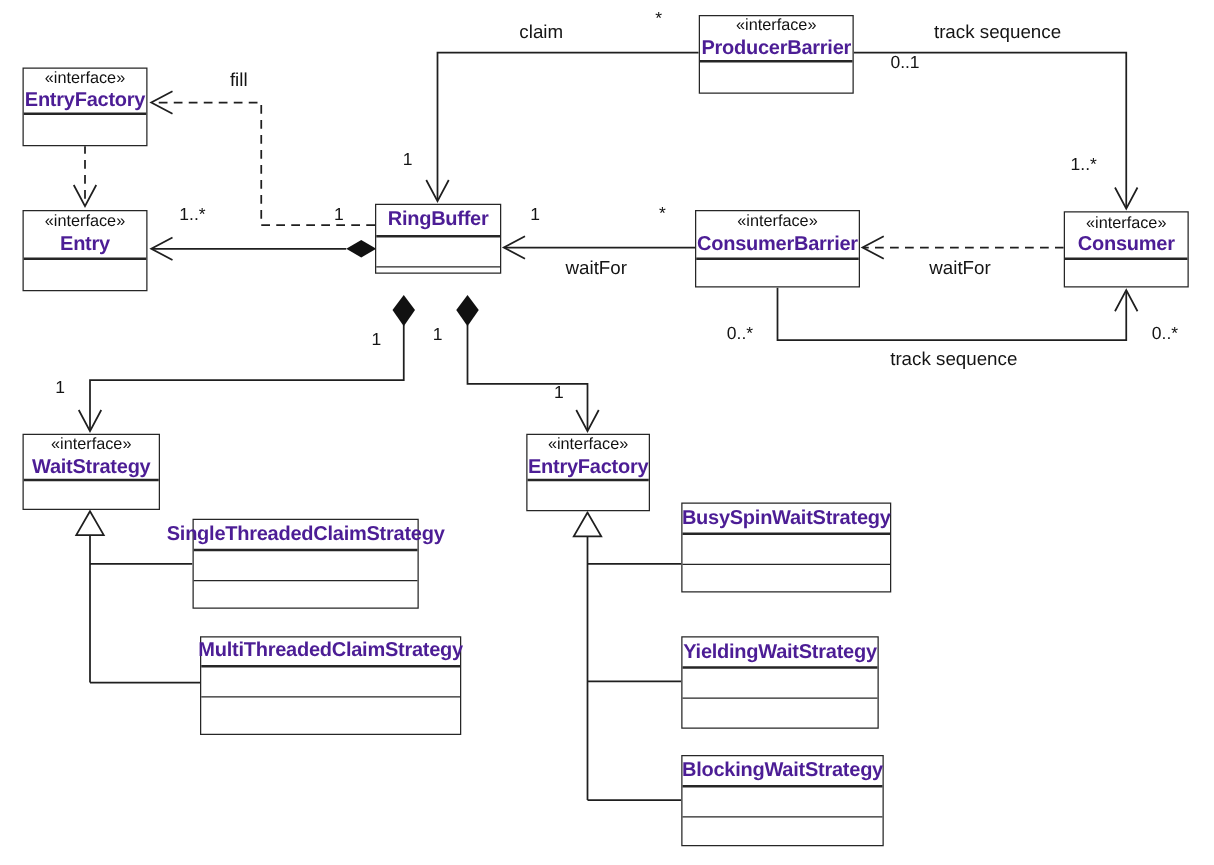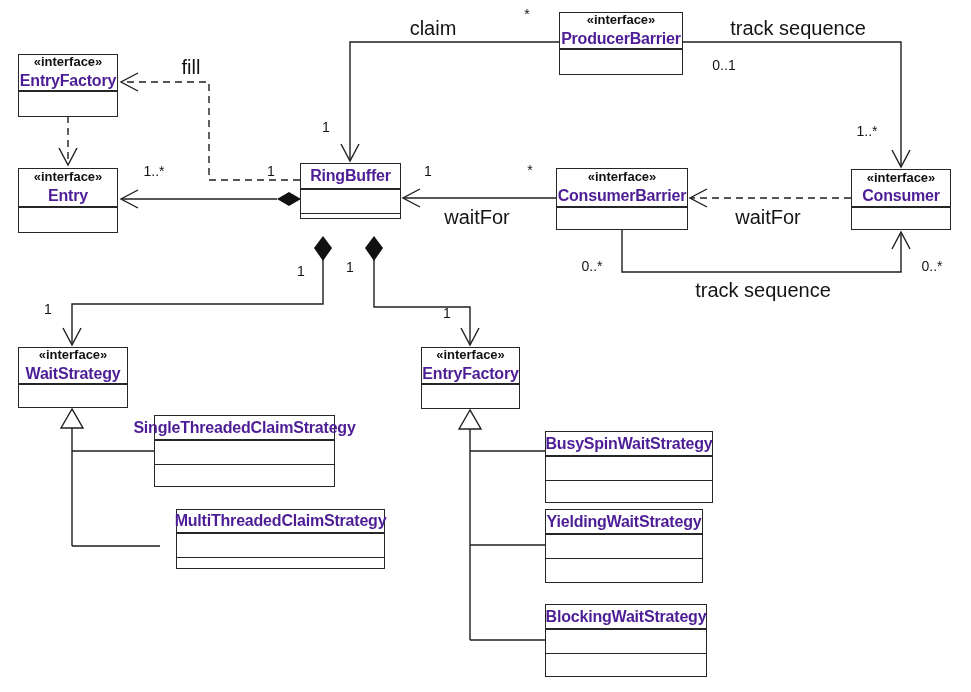--- a/index.html
+++ b/index.html
@@ -13,28 +13,28 @@
   .uml-box {
     position:absolute; background:#ffffff; border:1.5px solid #262626;
     box-sizing:border-box; display:flex; flex-direction:column;
   }
   .uml-title {
     box-sizing:border-box; border-bottom:2px solid #262626; text-align:center;
     display:flex; flex-direction:column; align-items:center; justify-content:center;
     line-height:1.25; flex:0 0 auto;
   }
   .uml-title.plain { border-bottom:2px solid #262626; }
-  .stereo { font-size:13px; font-weight:700; color:#111; white-space:nowrap; }
+  .stereo { font-size:13px; font-weight:400; color:#111; white-space:nowrap; }
   .cname  { font-size:16px; font-weight:700; color:#4c1d95; white-space:nowrap; letter-spacing:-0.2px; }
   .comp   { box-sizing:border-box; flex:0 0 auto; }
   .comp2  { border-top:1.5px solid #262626; }
   .comp-fill { flex:1 1 auto; }
 
   .lbl {
-    position:absolute; font-size:20px; color:#141414; white-space:nowrap;
+    position:absolute; font-size:15px; color:#141414; white-space:nowrap;
     transform:translateX(-50%);
   }
   .mult {
     position:absolute; font-size:14px; color:#141414; white-space:nowrap;
     transform:translateX(-50%);
   }
   .watermark {
     position:absolute; right:14px; bottom:14px; font-size:17px; color:#b7b7b7;
     letter-spacing:0.5px;
   }
@@ -154,29 +154,29 @@
   </div>
 
   <div class="uml-box" style="left:154px;top:415px;width:181px;height:72px">
     <div class="uml-title plain" style="height:25px">
       <span class="cname">SingleThreadedClaimStrategy</span>
     </div>
     <div class="comp" style="height:23px"></div>
     <div class="comp comp2 comp-fill"></div>
   </div>
 
-  <div class="uml-box" style="left:176px;top:509px;width:209px;height:60px">
+  <div class="uml-box" style="left:160px;top:509px;width:209px;height:79px">
     <div class="uml-title plain" style="height:24px">
       <span class="cname">MultiThreadedClaimStrategy</span>
     </div>
     <div class="comp" style="height:23px"></div>
     <div class="comp comp2 comp-fill"></div>
   </div>
 
-  <div class="uml-box" style="left:545px;top:431px;width:168px;height:72px">
+  <div class="uml-box" style="left:545px;top:402px;width:168px;height:72px">
     <div class="uml-title plain" style="height:25px">
       <span class="cname">BusySpinWaitStrategy</span>
     </div>
     <div class="comp" style="height:23px"></div>
     <div class="comp comp2 comp-fill"></div>
   </div>
 
   <div class="uml-box" style="left:545px;top:604px;width:162px;height:73px">
     <div class="uml-title plain" style="height:25px">
       <span class="cname">BlockingWaitStrategy</span>
@@ -195,21 +195,21 @@
 
   <div class="lbl" style="left:433px;top:17px">claim</div>
   <div class="lbl" style="left:798px;top:17px">track sequence</div>
   <div class="lbl" style="left:191px;top:56px">fill</div>
   <div class="lbl" style="left:477px;top:206px">waitFor</div>
   <div class="lbl" style="left:768px;top:206px">waitFor</div>
   <div class="lbl" style="left:763px;top:279px">track sequence</div>
 
   <div class="mult" style="left:527px;top:6px">*</div>
   <div class="mult" style="left:326px;top:119px">1</div>
-  <div class="mult" style="left:724px;top:57px">0..1</div>
+  <div class="mult" style="left:724px;top:41px">0..1</div>
   <div class="mult" style="left:867px;top:123px">1..*</div>
   <div class="mult" style="left:154px;top:163px">1..*</div>
   <div class="mult" style="left:271px;top:163px">1</div>
   <div class="mult" style="left:428px;top:163px">1</div>
   <div class="mult" style="left:530px;top:162px">*</div>
   <div class="mult" style="left:592px;top:258px">0..*</div>
   <div class="mult" style="left:932px;top:258px">0..*</div>
   <div class="mult" style="left:301px;top:263px">1</div>
   <div class="mult" style="left:350px;top:259px">1</div>
   <div class="mult" style="left:48px;top:301px">1</div>

